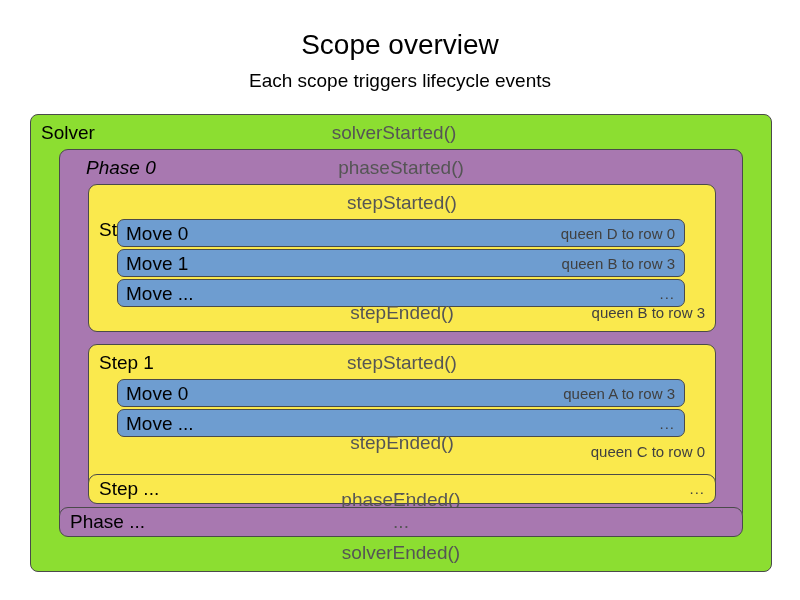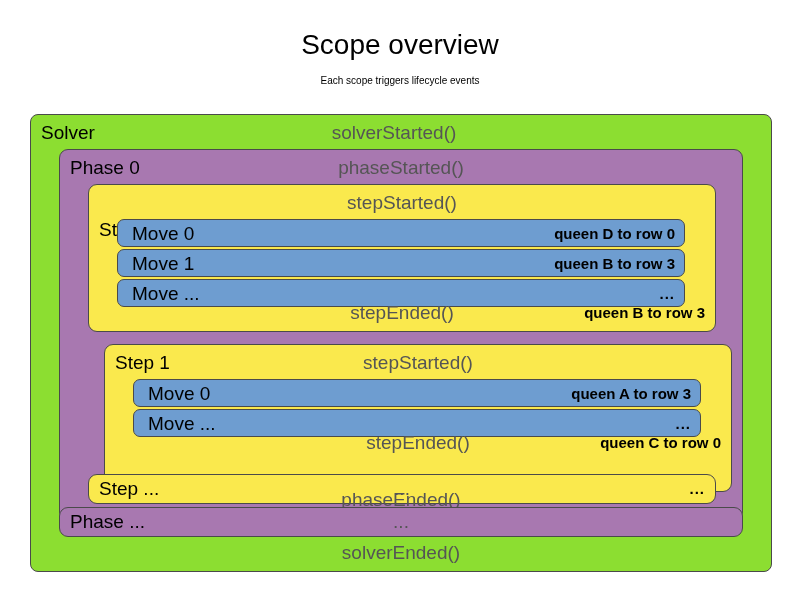--- a/index.html
+++ b/index.html
@@ -22,21 +22,21 @@
     padding-top: 22px;
   }
   .title {
     font-size: 28px;
     font-weight: normal;
     line-height: 46px;
     color: #000;
     letter-spacing: 0px;
   }
   .subtitle {
-    font-size: 10px;
+    font-size: 19px;
     line-height: 18px;
     color: #000;
     margin-top: 4px;
   }
 
   
   .scope {
     position: absolute;
     box-sizing: border-box;
     border: 1.4px solid #4a4a4a;
@@ -67,71 +67,70 @@
     left: 0; right: 0;
     text-align: center;
     font-size: 19px;
     color: #555555;
     white-space: nowrap;
     pointer-events: none;
   }
   .row .rgt {
     position: absolute;
     font-size: 15px;
-    color: #000000;
+    color: #404040;
     white-space: nowrap;
     text-align: right;
-    font-weight: bold;
   }
   .row .rgt.dots {
     font-size: 15px;
     letter-spacing: 1px;
   }
 
   
   #solver-box { left: 30px; top: 114px; width: 742px; height: 458px; border-radius: 8px; }
   #solver-started { top: 4px; }
   #solver-started .lbl { left: 10px; }
   #solver-started .evt { left: 0; right: 14px; }
   #solver-ended   { top: 424px; }
 
   
   #phase0-box { left: 28px; top: 34px; width: 684px; height: 372px; }
   #phase0-started { top: 4px; }
-  #phase0-started .lbl { left: 10px; }
+  #phase0-started .lbl { left: 26px; font-style: italic; }
   #phase0-ended   { top: 336px; }
 
   
   #step0-box { left: 28px; top: 34px; width: 628px; height: 148px; }
   #step0-started { top: 4px; }
   #step0-started .lbl { left: 10px; margin-top: 27px; }
   #step0-ended   { top: 114px; }
   #step0-ended .rgt { right: 10px; }
 
   
-  #step1-box { left: 44px; top: 194px; width: 628px; height: 148px; }
+  #step1-box { left: 28px; top: 194px; width: 628px; height: 148px; }
   #step1-started { top: 4px; }
   #step1-started .lbl { left: 10px; }
   #step1-ended   { top: 84px; }
-  #step1-ended .rgt { right: 10px; }
+  #step1-ended .rgt { right: 10px; margin-top: 9px; }
 
   
   #stepdots-box { left: 28px; top: 324px; width: 628px; height: 30px; }
   #stepdots-row { top: 0px; }
   #stepdots-row .lbl { left: 10px; }
   #stepdots-row .rgt { right: 10px; }
 
   
   #phasedots-box { left: 28px; top: 392px; width: 684px; height: 30px; }
   #phasedots-row { top: 0px; }
   #phasedots-row .lbl { left: 10px; }
 
   
   .move-bar { left: 28px; width: 568px; height: 28px; }
-  .move-bar .lbl { left: 8px; margin-left: 6px; }
+  .move-bar .lbl { left: 8px; }
   .move-bar .rgt { right: 9px; }
   #s0-m0 { top: 34px; }
   #s0-m1 { top: 64px; }
   #s0-m2 { top: 94px; }
   #s1-m0 { top: 34px; }
   #s1-m1 { top: 64px; }
 
   .move-bar .row { top: 0; }
 </style>
 </head>

